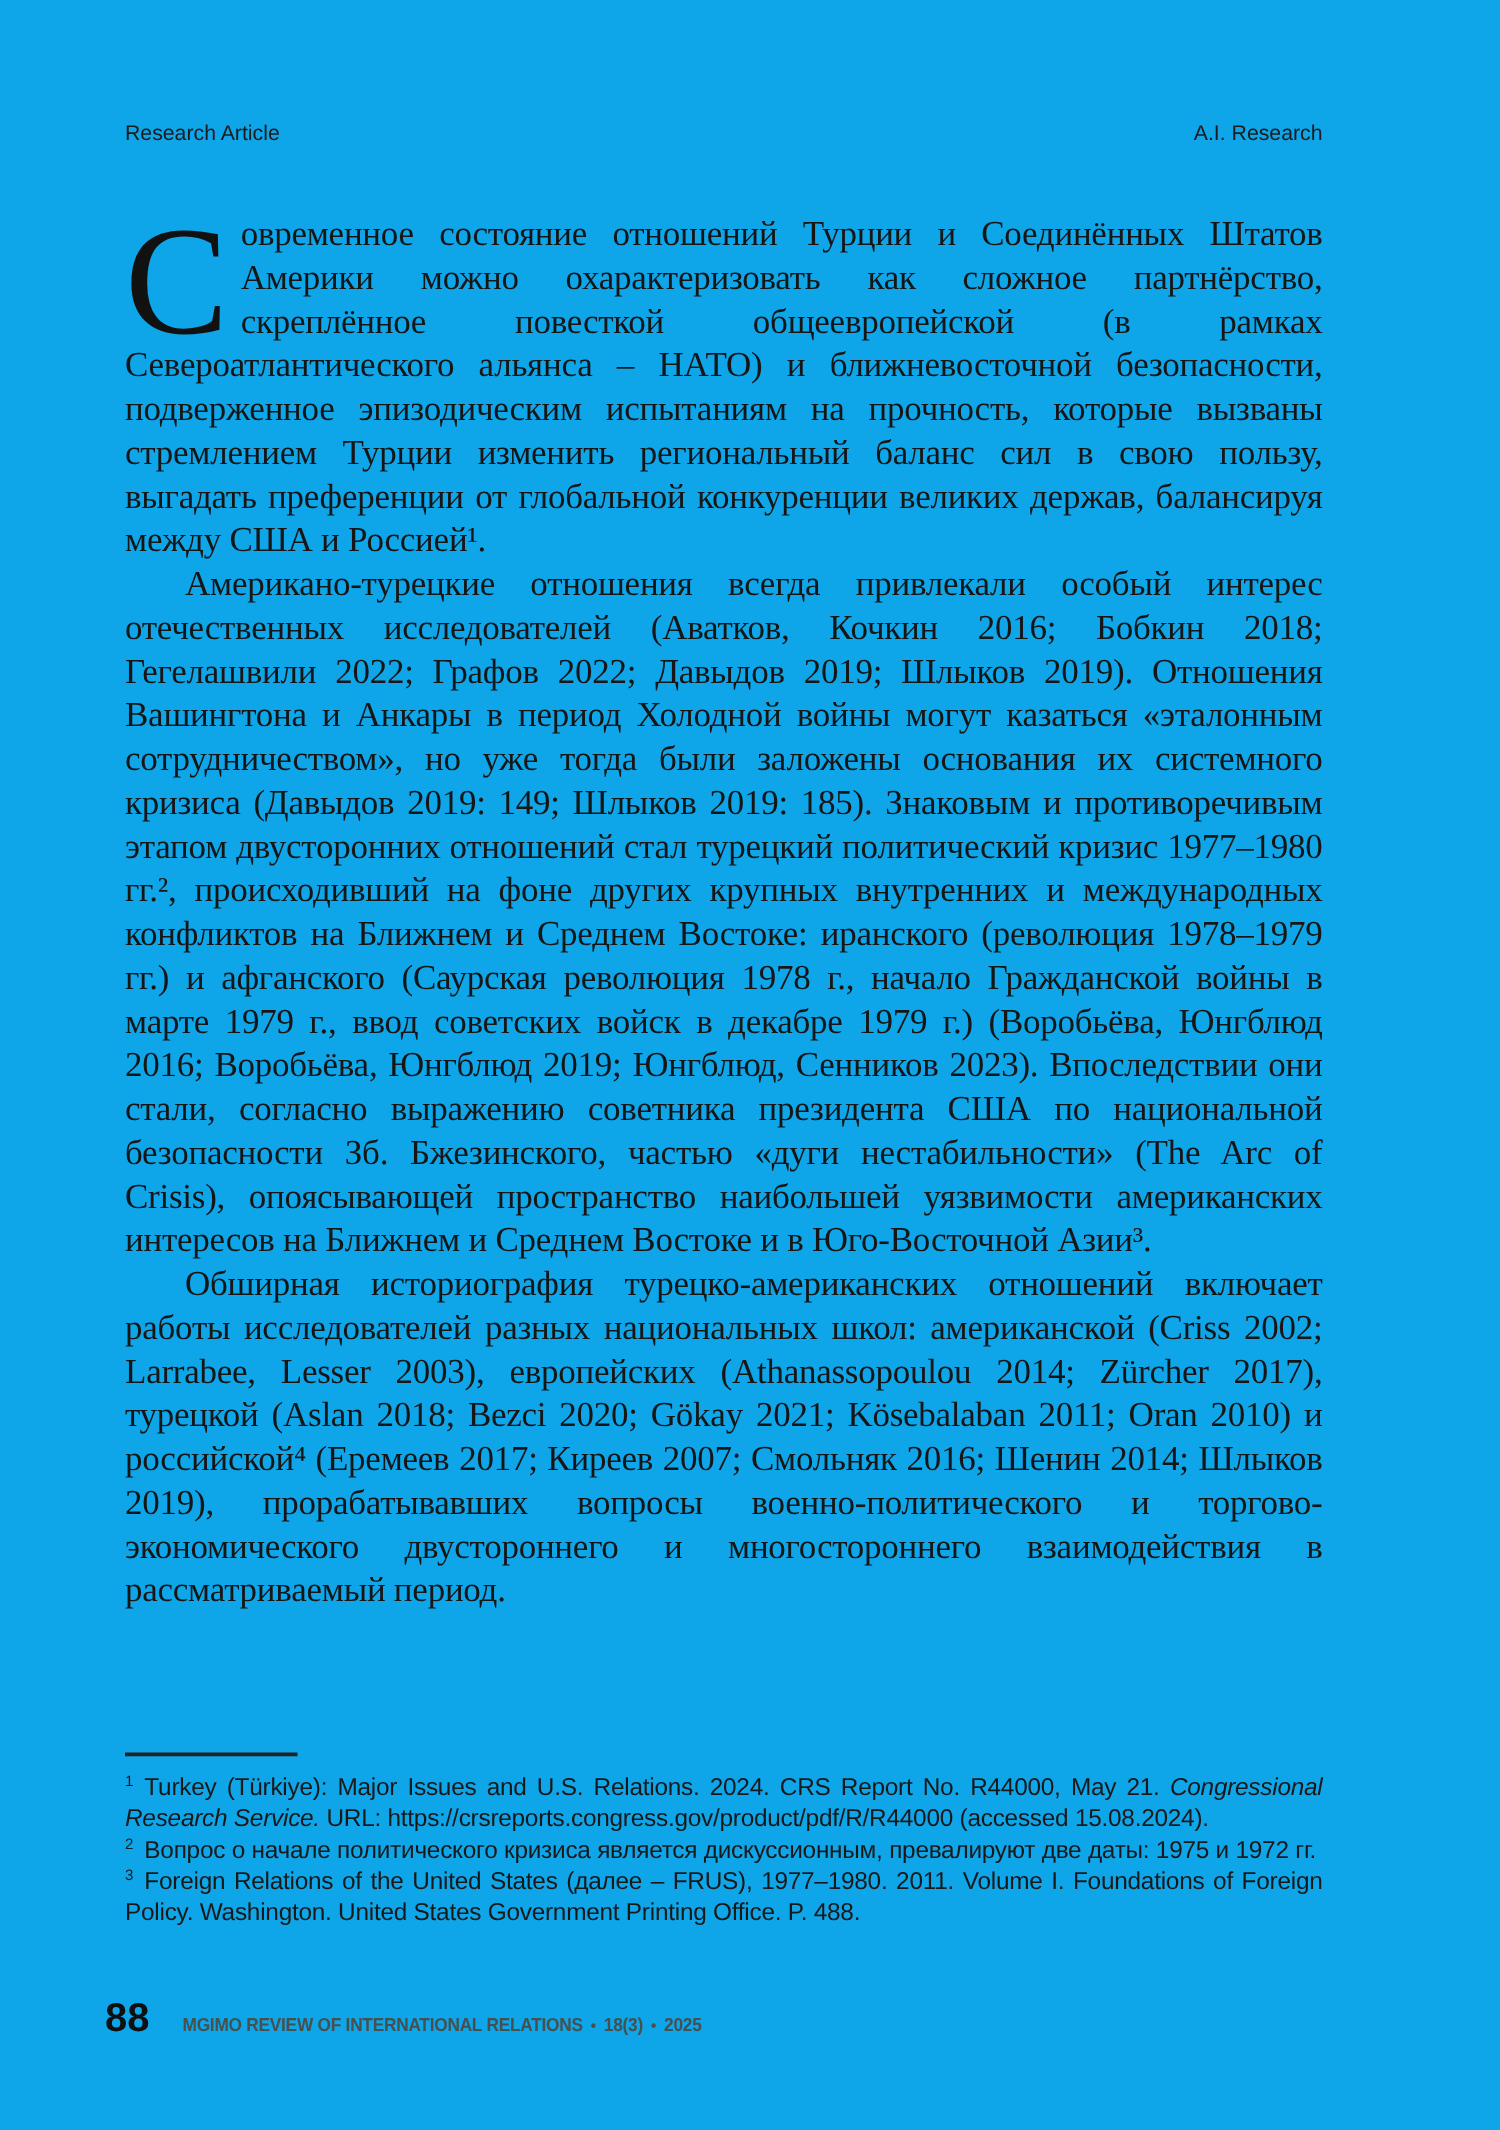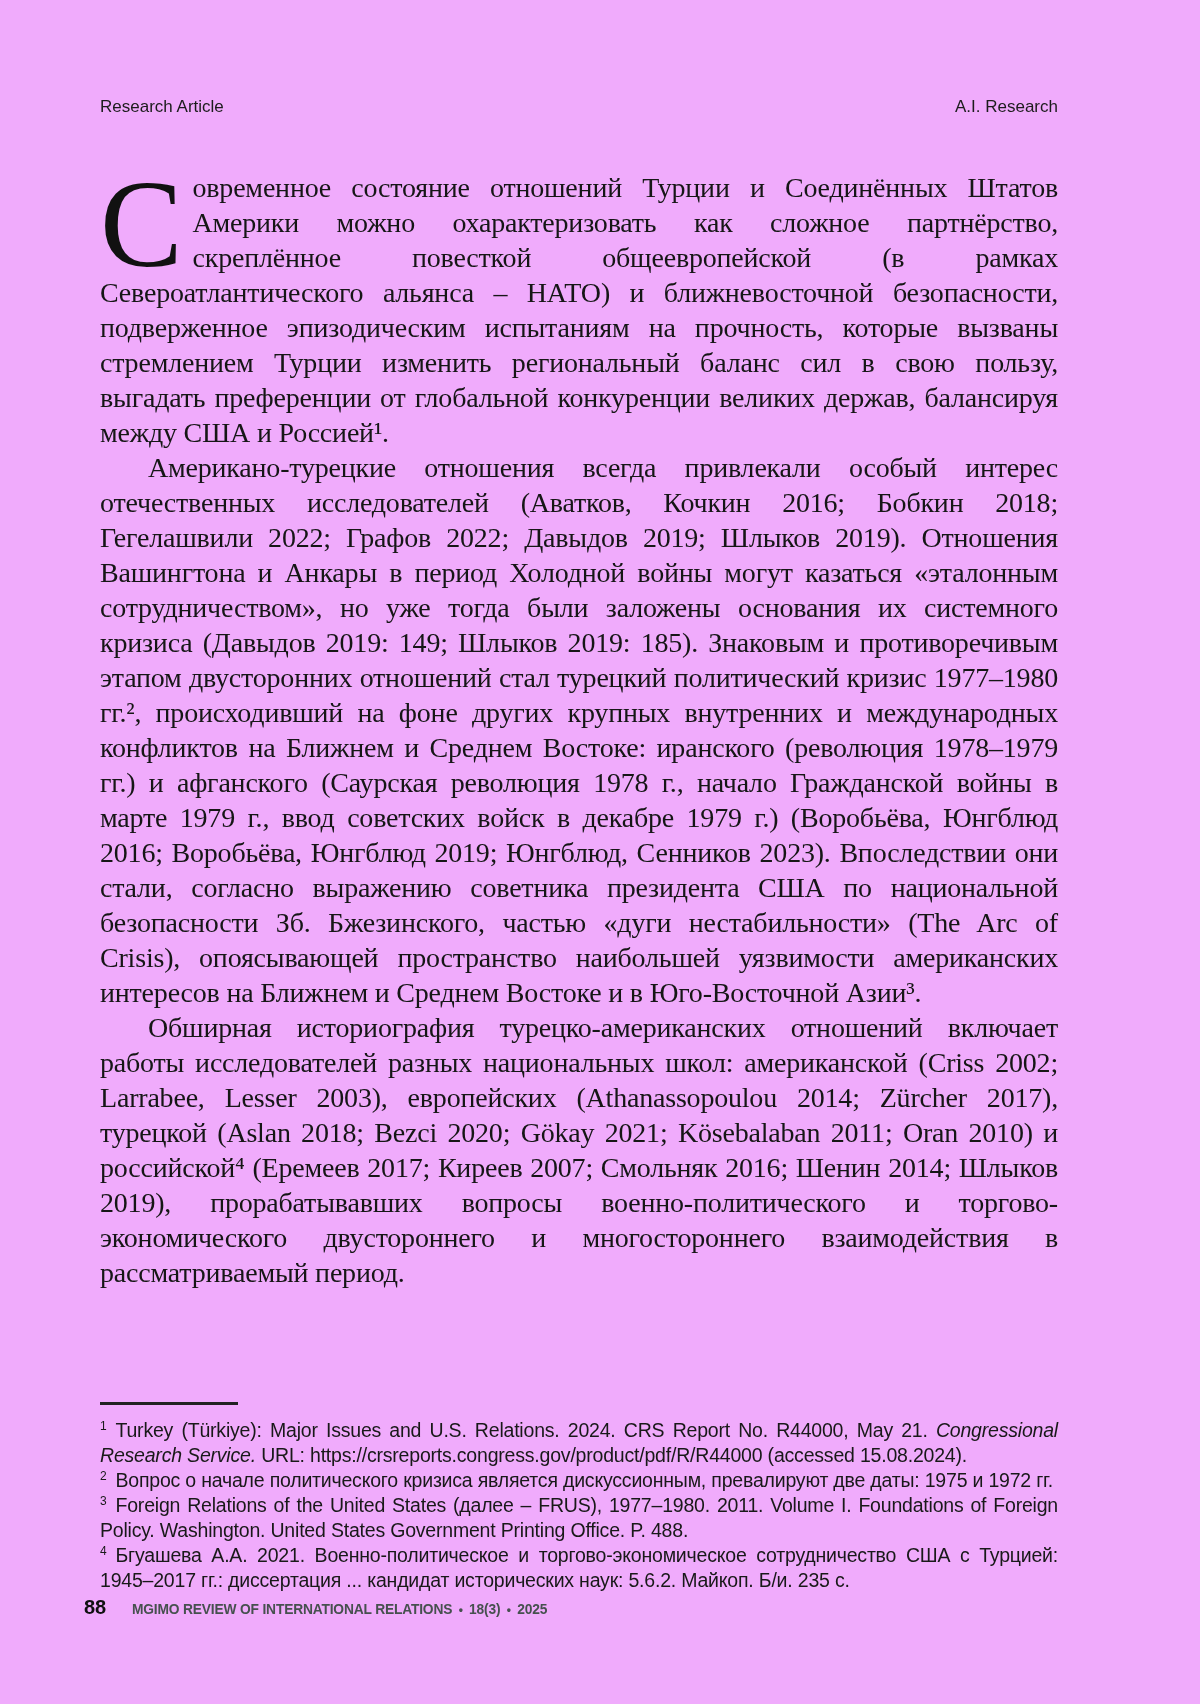--- a/index.html
+++ b/index.html
@@ -1,20 +1,20 @@
 <!DOCTYPE html>
 <html lang="ru"><head>
 <meta charset="utf-8">
 <style>
   html,body { margin:0; padding:0; background:#ffffff; }
   .page {
     position:relative;
     width:1200px;
     height:1704px;
-    background:#f0abfc;
+    background:#0ea5e9;
     font-family:"Liberation Serif","DejaVu Serif",serif;
     color:#161616;
     overflow:hidden;
   }
 
   
   .header {
     position:absolute;
     top:97px; left:100px; width:958px;
     display:flex; justify-content:space-between; align-items:baseline;
@@ -65,21 +65,21 @@
   .italic { font-style:italic; }
 
   
   .footer {
     position:absolute;
     left:84px; top:1596px;
     display:flex; align-items:baseline;
     font-family:"Liberation Sans","DejaVu Sans",sans-serif;
   }
   .page-number {
-    font-size:20px; font-weight:700; color:#101010;
+    font-size:32px; font-weight:700; color:#101010;
   }
   .journal-line {
     margin-left:26px;
     font-size:15px; font-weight:700;
     color:#46504f;
     letter-spacing:-0.2px;
     transform:scaleX(0.92);
     transform-origin:left center;
     white-space:nowrap;
   }
@@ -107,21 +107,20 @@
 
   <div class="footnotes">
     <div class="footnote-rule"></div>
 
     <p class="footnote"><sup class="fn-marker">1</sup><span>Turkey (Türkiye): Major Issues and U.S. Relations. 2024. CRS Report No. R44000, May 21. </span><span class="italic">Congressional Research Service.</span><span> URL: https://crsreports.congress.gov/product/pdf/R/R44000 (accessed 15.08.2024).</span></p>
 
     <p class="footnote"><sup class="fn-marker">2</sup><span>Вопрос о начале политического кризиса является дискуссионным, превалируют две даты: 1975 и 1972 гг.</span></p>
 
     <p class="footnote"><sup class="fn-marker">3</sup><span>Foreign Relations of the United States (далее – FRUS), 1977–1980. 2011. Volume I. Foundations of Foreign Policy. Washington. United States Government Printing Office. P. 488.</span></p>
 
-    <p class="footnote"><sup class="fn-marker">4</sup><span>Бгуашева А.А. 2021. Военно-политическое и торгово-экономическое сотрудничество США с Турцией: 1945–2017 гг.: диссертация ... кандидат исторических наук: 5.6.2. Майкоп. Б/и. 235 с.</span></p>
   </div>
 
   <div class="footer">
     <span class="page-number">88</span>
     <span class="journal-line"><span>MGIMO REVIEW OF INTERNATIONAL RELATIONS</span><span class="sep">•</span><span>18(3)</span><span class="sep">•</span><span>2025</span></span>
   </div>
 
 </div>
 
 </body></html>

